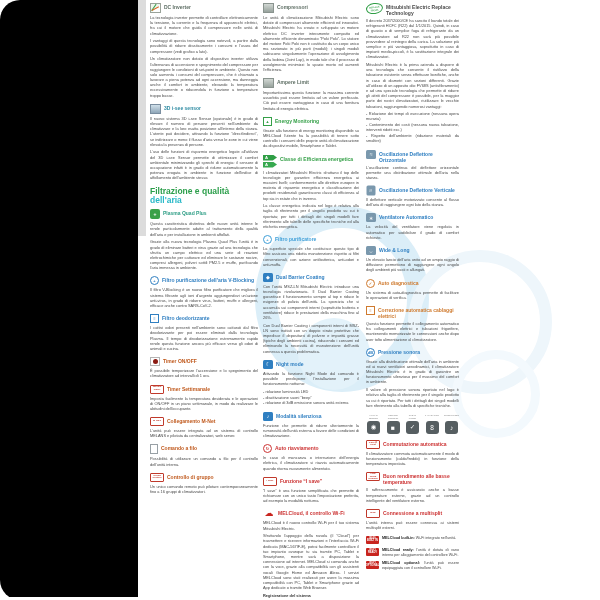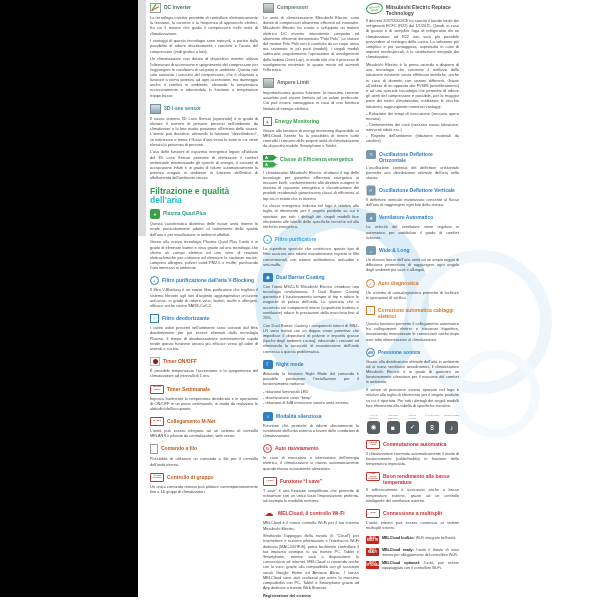--- a/index.html
+++ b/index.html
@@ -1,17 +1,17 @@
 <!DOCTYPE html>
 <html><head>
 <meta charset="utf-8">
 <style>
   html,body{margin:0;padding:0;}
   body{width:600px;height:600px;background:#fff;font-family:"Liberation Sans",sans-serif;}
-  .page{position:relative;width:600px;height:600px;background:#fff;overflow:hidden;}
+  .page{position:relative;width:600px;height:600px;background:#fff;overflow:hidden;border-radius:20px;}
   .black-panel{position:absolute;left:0;top:0;width:138px;height:597px;background:#000;}
   .grey-strip{position:absolute;left:138px;top:0;width:8px;height:236px;background:#dcdcdc;}
   .deco{position:absolute;border-radius:50%;z-index:0;}
   .deco-swirl{left:255px;top:206px;width:130px;height:142px;border:22px solid #dbeef8;}
   .deco-swirl2{left:298px;top:318px;width:72px;height:72px;background:#e3f2fa;}
   .deco-ring1{left:408px;top:250px;width:120px;height:120px;border:12px solid #eef6fb;}
   .deco-ring2{left:452px;top:350px;width:70px;height:70px;border:9px solid #f3f9fd;}
   .col{position:absolute;top:3px;z-index:1;}
   #col0{left:150px;width:108px;}
   #col1{left:263px;width:96px;}

